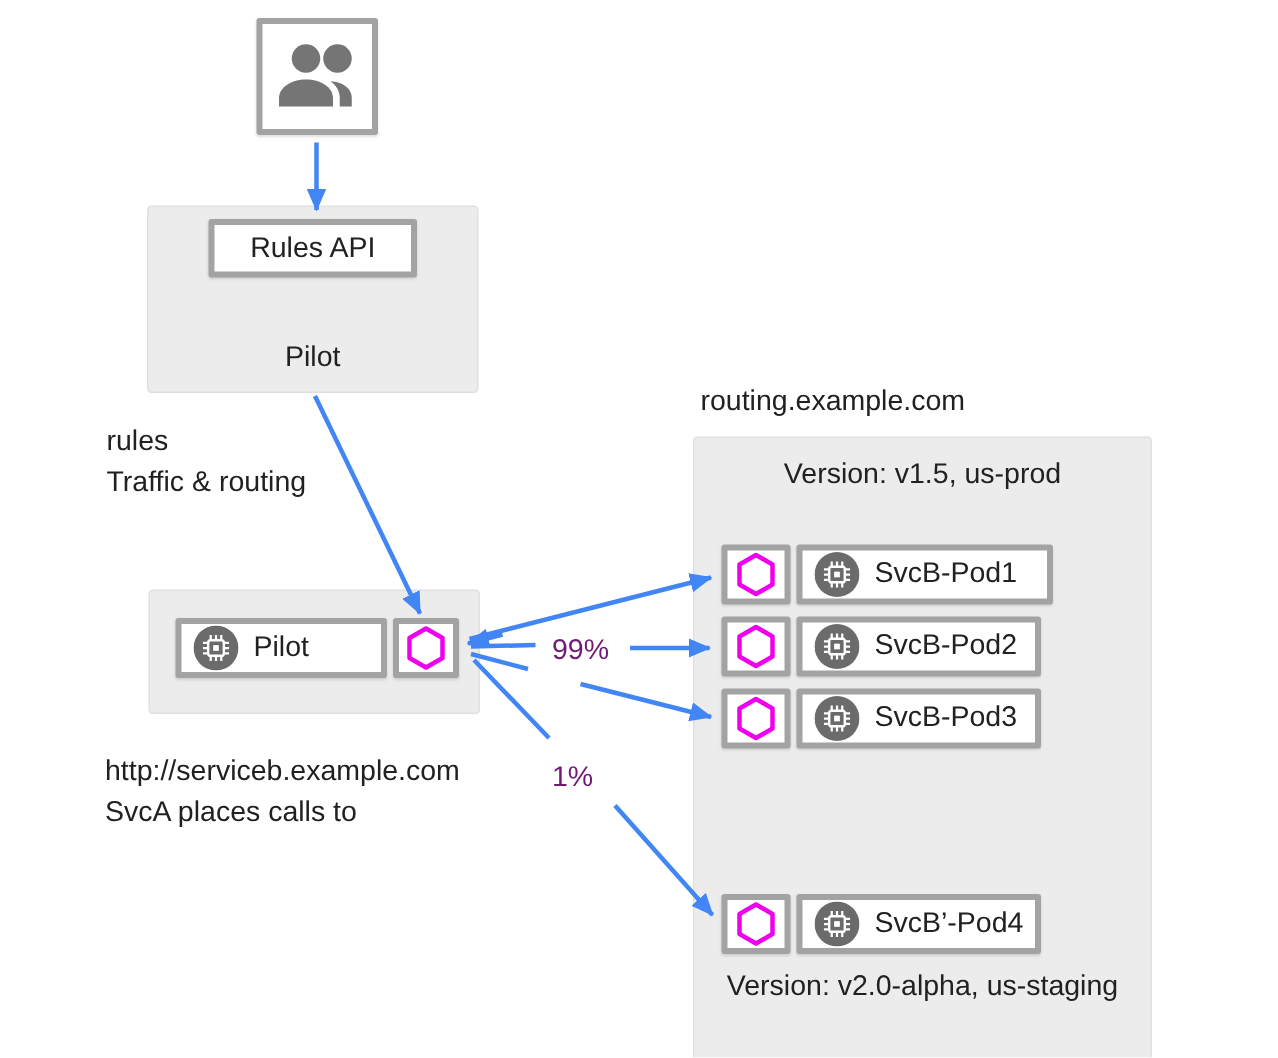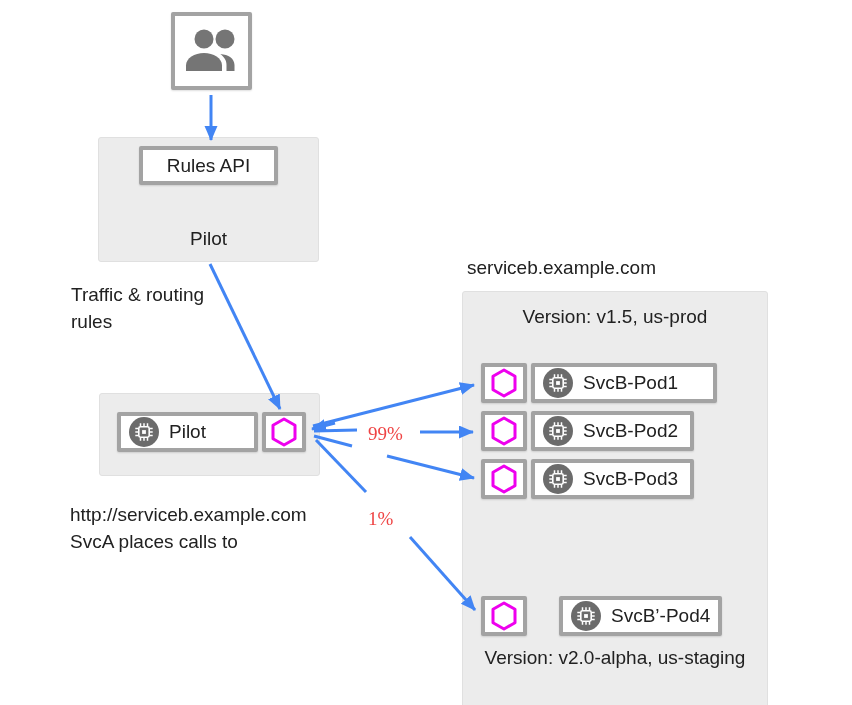--- a/index.html
+++ b/index.html
@@ -16,22 +16,22 @@
     box-shadow:0 1px 2px rgba(0,0,0,.13);box-sizing:border-box;
     display:flex;align-items:center;justify-content:center;z-index:3;
   }
   .podbox{justify-content:flex-start;padding-left:8px;}
   .podbox .lbl{margin-left:10px;}
   .lbl{font-size:19px;color:#212121;white-space:nowrap;}
   .note{position:absolute;font-size:19px;line-height:27px;color:#212121;z-index:2;}
   .hostname{position:absolute;font-size:19px;color:#212121;z-index:2;}
   .vlabel{position:absolute;left:0;width:100%;text-align:center;font-size:19px;color:#212121;}
   .pct{
-    position:absolute;font-size:19px;color:#ef4444;background:#ffffff;
-    padding:2px 6px;z-index:6;white-space:nowrap;font-family:Liberation Serif, serif;
+    position:absolute;font-size:19px;color:#701a75;background:#ffffff;
+    padding:2px 6px;z-index:6;white-space:nowrap;
   }
   #arrow-svg{position:absolute;left:0;top:0;z-index:5;pointer-events:none;}
   .iconsvg{display:block;flex:0 0 auto;}
 </style>
 </head>
 <body>
 
 <svg width="0" height="0" style="position:absolute" aria-hidden="true">
   <defs>
     <g id="def-hex">
@@ -61,55 +61,55 @@
   </div>
 
   <div class="panel" style="left:98px;top:137px;width:221px;height:125px;">
     <div class="wbox" style="left:40px;top:8px;width:139px;height:39px;">
       <span class="lbl">Rules API</span>
     </div>
     <div class="vlabel" style="top:90px;text-align:center;">Pilot</div>
   </div>
 
   <div class="note" style="left:71px;top:281px;">
+    <div>rules</div>
     <div>Traffic &amp; routing</div>
-    <div>rules</div>
   </div>
 
   <div class="panel" style="left:99px;top:393px;width:221px;height:83px;"></div>
   <div class="wbox podbox" style="left:117px;top:412px;width:141px;height:40px;">
     <svg class="iconsvg" width="30" height="30" viewBox="0 0 30 30">
         <use href="#def-chip"></use>
       </svg>
     <span class="lbl">Pilot</span>
   </div>
   <div class="wbox" style="left:262px;top:412px;width:44px;height:40px;">
     <svg class="iconsvg" width="26" height="30" viewBox="0 0 26 30">
         <use href="#def-hex"></use>
       </svg>
   </div>
 
   <div class="note" style="left:70px;top:501px;">
     <div>http://serviceb.example.com</div>
     <div>SvcA places calls to</div>
   </div>
 
-  <div class="hostname" style="left:467px;top:257px;">serviceb.example.com</div>
+  <div class="hostname" style="left:467px;top:257px;">routing.example.com</div>
 
   <div class="panel" style="left:462px;top:291px;width:306px;height:475px;">
     <div class="vlabel" style="top:14px;">Version: v1.5, us-prod</div>
     <div class="vlabel" style="top:355px;">Version: v2.0-alpha, us-staging</div>
   </div>
 
   <div class="wbox" style="left:481px;top:363px;width:46px;height:40px;">
     <svg class="iconsvg" width="26" height="30" viewBox="0 0 26 30">
         <use href="#def-hex"></use>
       </svg>
   </div>
-  <div class="wbox podbox" style="left:531px;top:363px;width:186px;height:40px;">
+  <div class="wbox podbox" style="left:531px;top:363px;width:171px;height:40px;">
     <svg class="iconsvg" width="30" height="30" viewBox="0 0 30 30">
         <use href="#def-chip"></use>
       </svg>
     <span class="lbl">SvcB-Pod1</span>
   </div>
 
   <div class="wbox" style="left:481px;top:411px;width:46px;height:40px;">
     <svg class="iconsvg" width="26" height="30" viewBox="0 0 26 30">
         <use href="#def-hex"></use>
       </svg>
@@ -131,21 +131,21 @@
         <use href="#def-chip"></use>
       </svg>
     <span class="lbl">SvcB-Pod3</span>
   </div>
 
   <div class="wbox" style="left:481px;top:596px;width:46px;height:40px;">
     <svg class="iconsvg" width="26" height="30" viewBox="0 0 26 30">
         <use href="#def-hex"></use>
       </svg>
   </div>
-  <div class="wbox podbox" style="left:531px;top:596px;width:163px;height:40px;margin-left:28px;">
+  <div class="wbox podbox" style="left:531px;top:596px;width:163px;height:40px;">
     <svg class="iconsvg" width="30" height="30" viewBox="0 0 30 30">
         <use href="#def-chip"></use>
       </svg>
     <span class="lbl">SvcB’-Pod4</span>
   </div>
 
   <svg id="arrow-svg" width="852" height="705">
     <defs>
       <marker id="ah" markerUnits="userSpaceOnUse" markerWidth="16" markerHeight="14" refX="14" refY="6.5" orient="auto">
         <path d="M0,0 L15,6.5 L0,13 Z" fill="#4285f4"></path>

